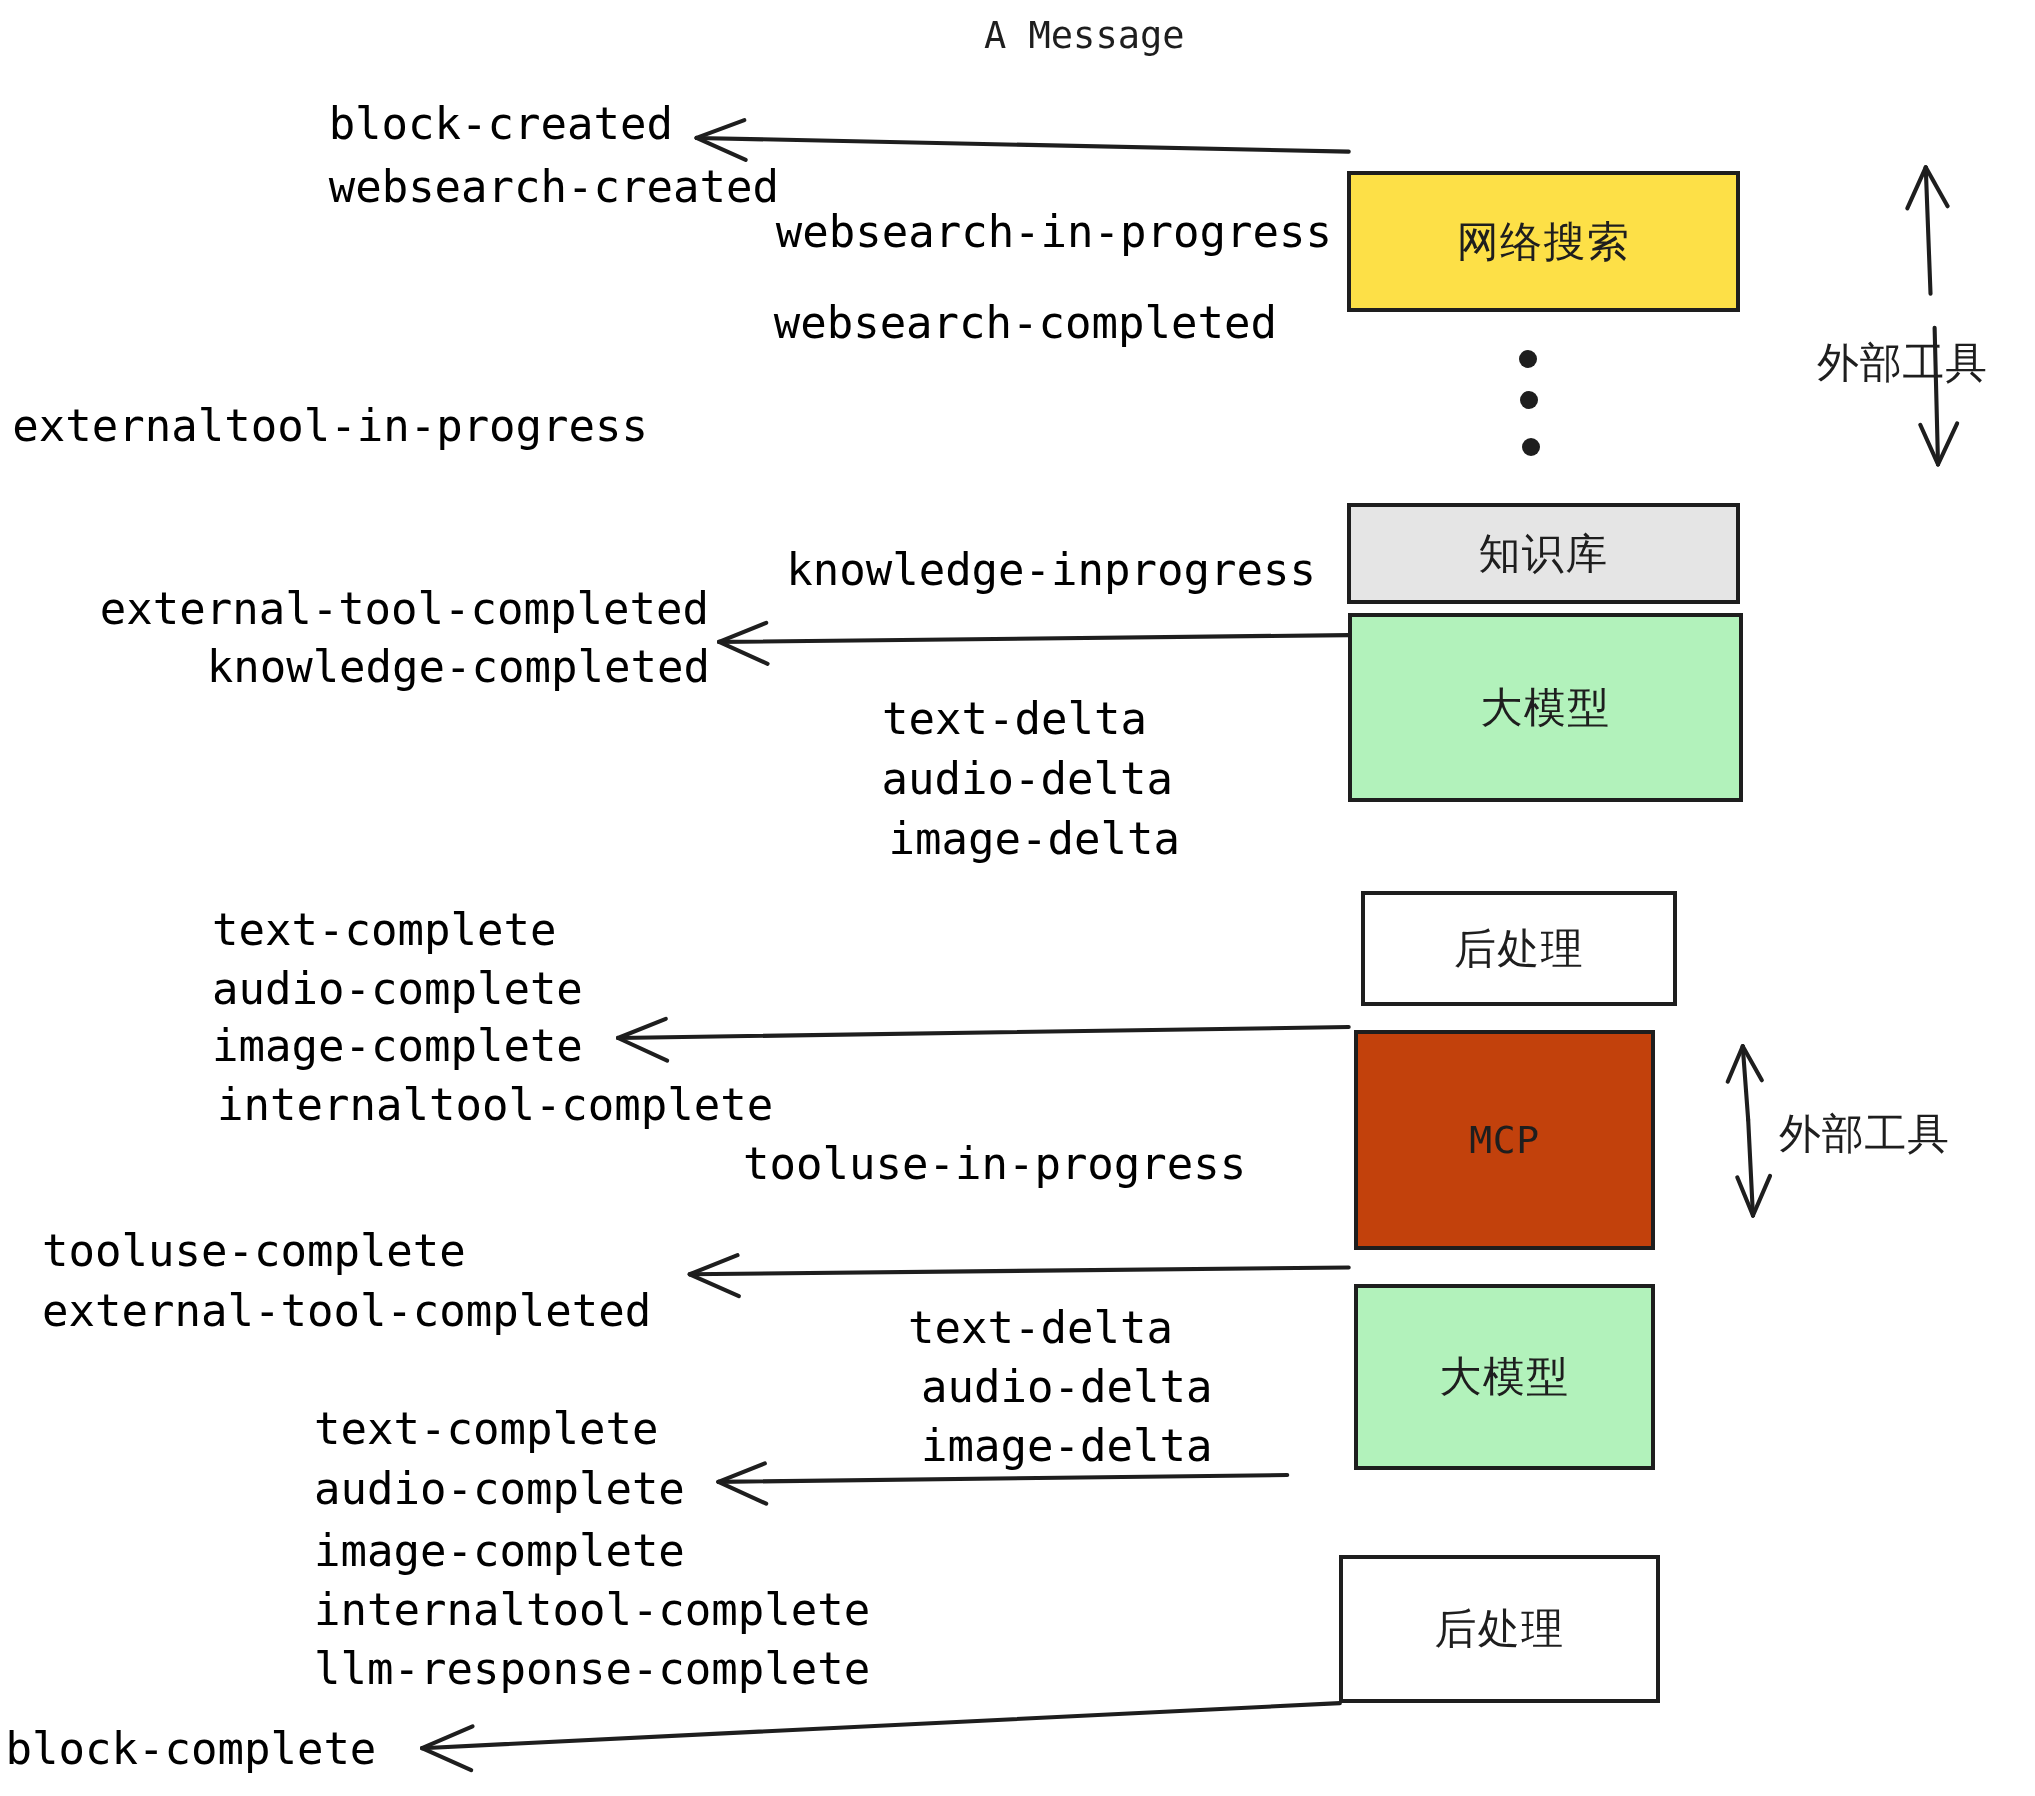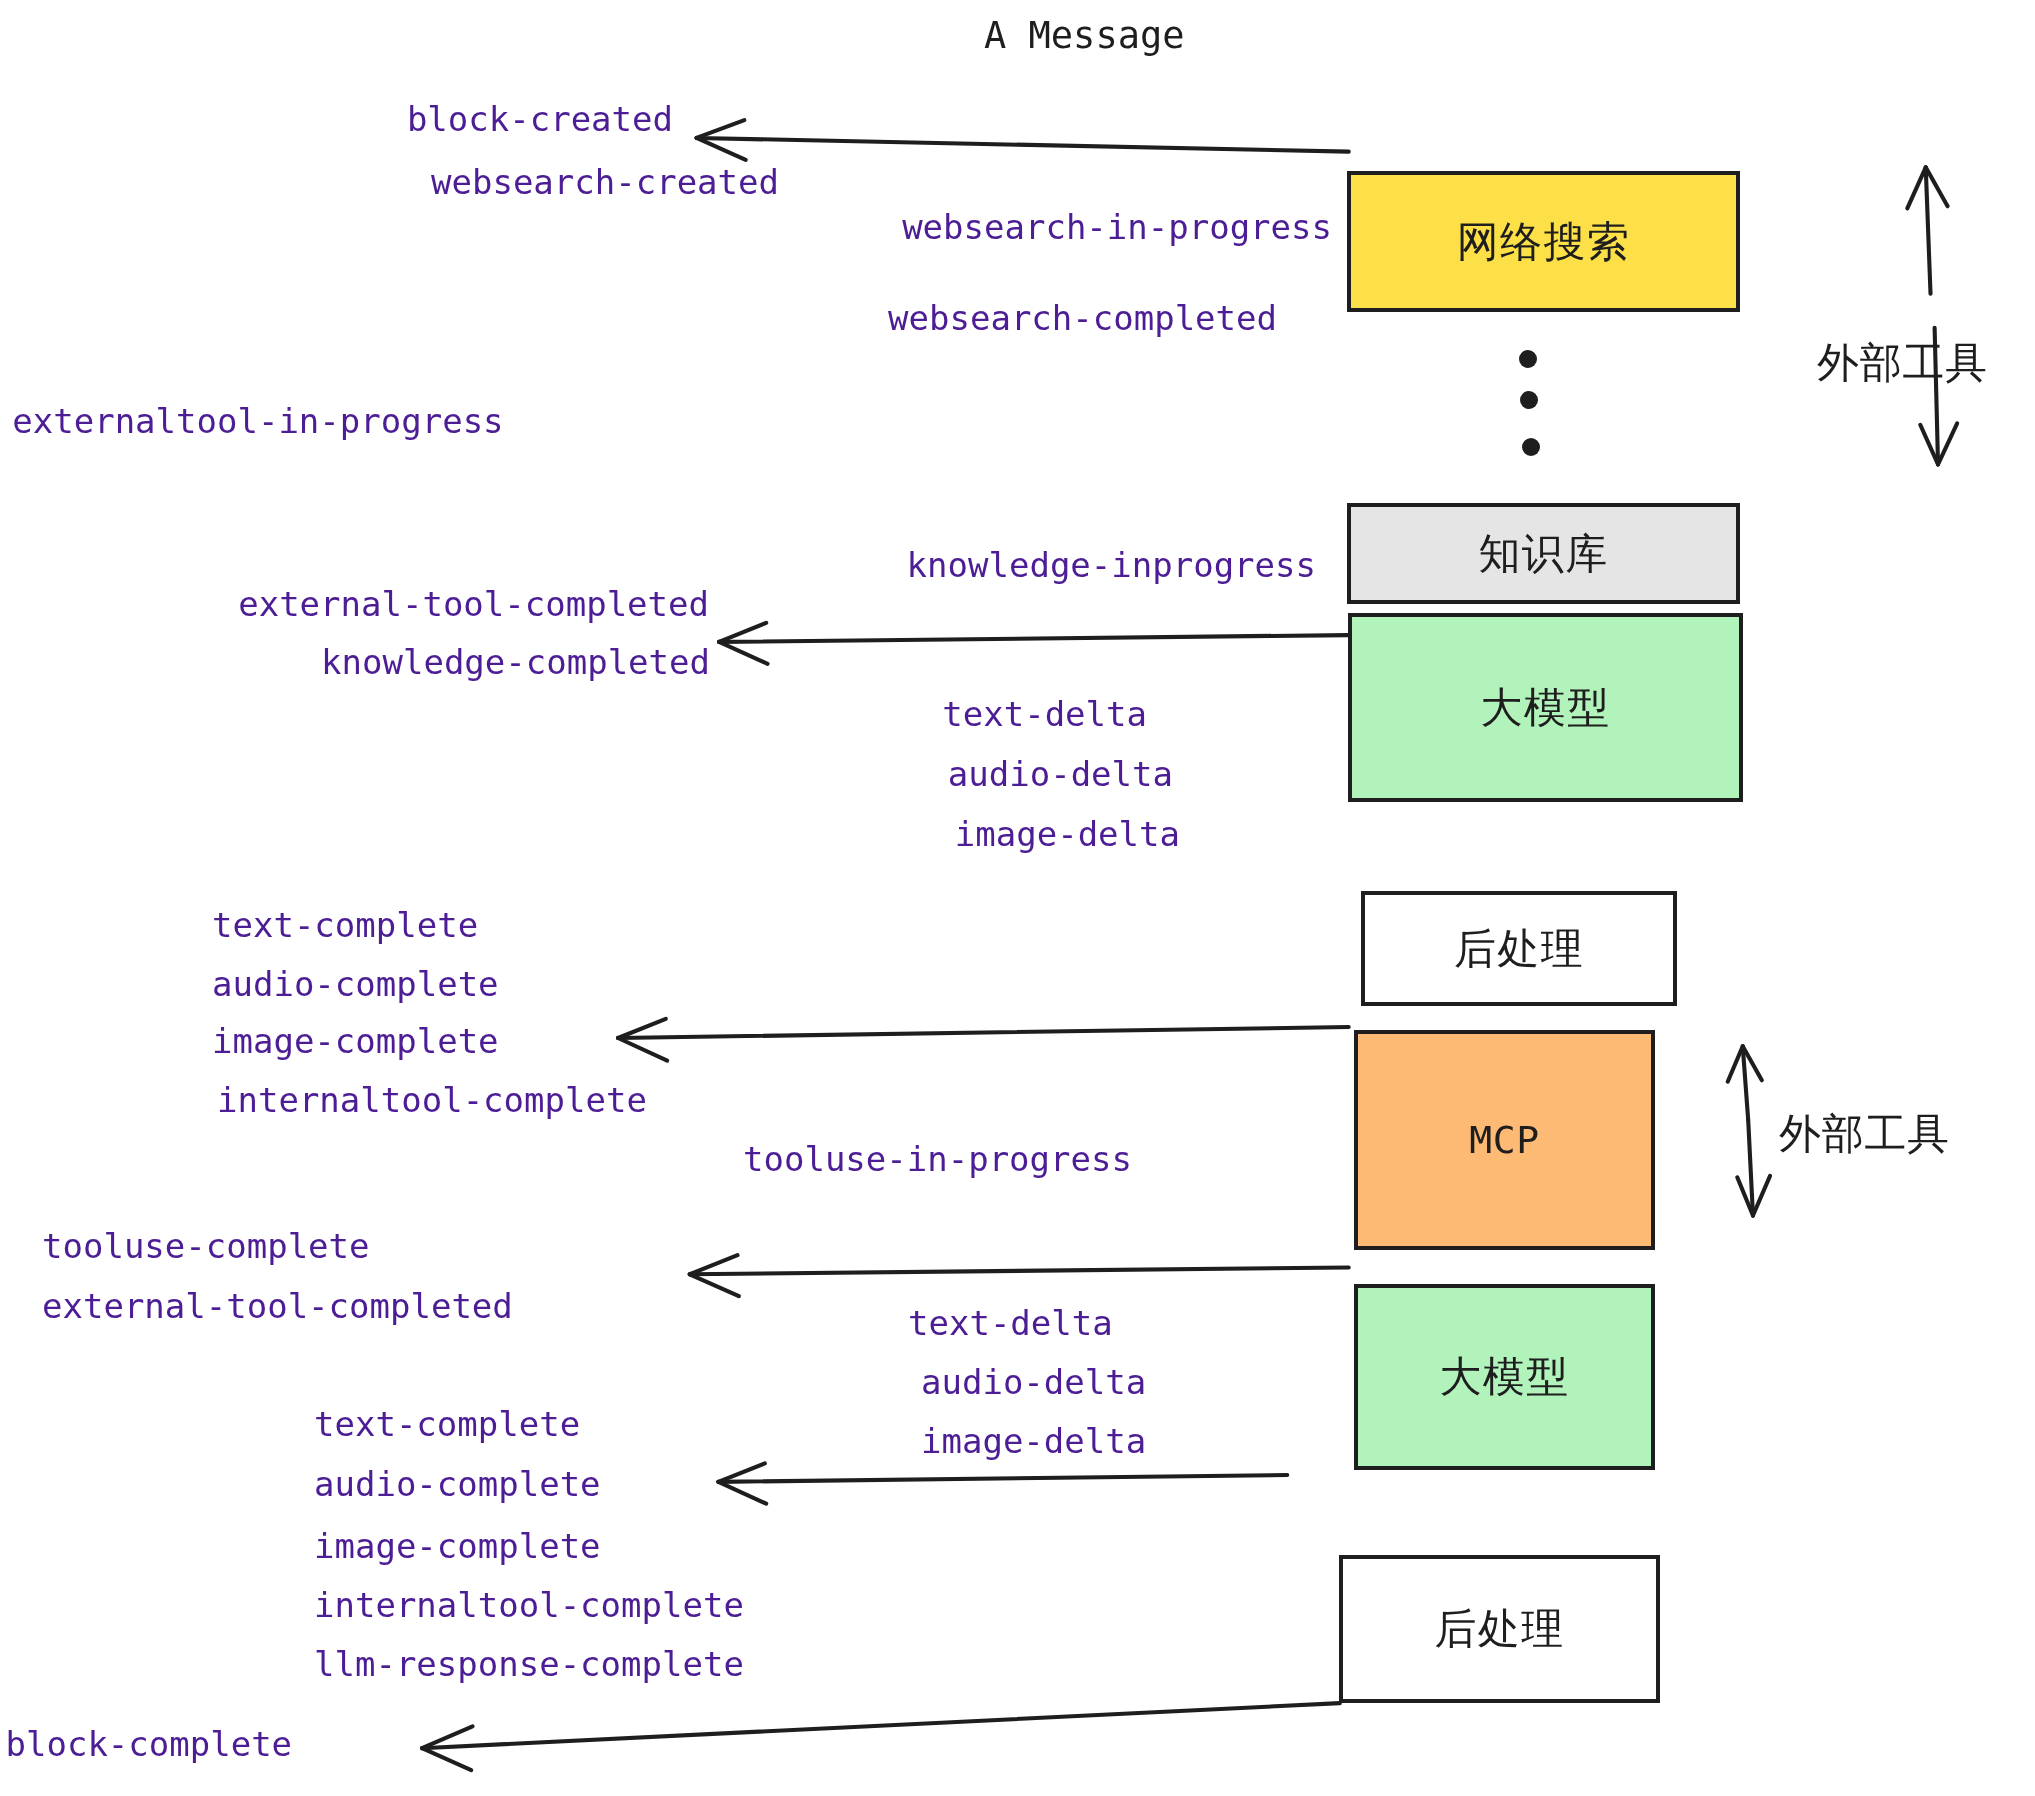--- a/index.html
+++ b/index.html
@@ -11,24 +11,24 @@
     position:relative;
     width:2035px;
     height:1796px;
     overflow:hidden;
     background:#fff;
   }
   
   .evt{
     position:absolute;
     font-family:"DejaVu Sans Mono","Liberation Mono",monospace;
-    font-size:34px;
+    font-size:44px;
     line-height:1.0;
     letter-spacing:0px;
-    color:#4c1d95;
+    color:#000000;
     white-space:nowrap;
   }
   .evt.r{ transform:translateX(-100%); }   
 
   
   #title{
     position:absolute;
     font-family:"DejaVu Sans Mono","Liberation Mono",monospace;
     font-size:37px;
     color:#1e1e1e;
@@ -167,21 +167,21 @@
   </div>
 
   <div class="node" style="left:1348px; top:613px; width:395px; height:189px; background:#b2f2bb;">
     <span>大模型</span>
   </div>
 
   <div class="node" style="left:1361px; top:891px; width:316px; height:115px; background:#ffffff;">
     <span>后处理</span>
   </div>
 
-  <div class="node mcp" style="left:1354px; top:1030px; width:301px; height:220px; background:#fdba74;">
+  <div class="node mcp" style="left:1354px; top:1030px; width:301px; height:220px; background:#c2410c;">
     <span>MCP</span>
   </div>
 
   <div class="node" style="left:1354px; top:1284px; width:301px; height:186px; background:#b2f2bb;">
     <span>大模型</span>
   </div>
 
   <div class="node" style="left:1339px; top:1555px; width:321px; height:148px; background:#ffffff;">
     <span>后处理</span>
   </div>

